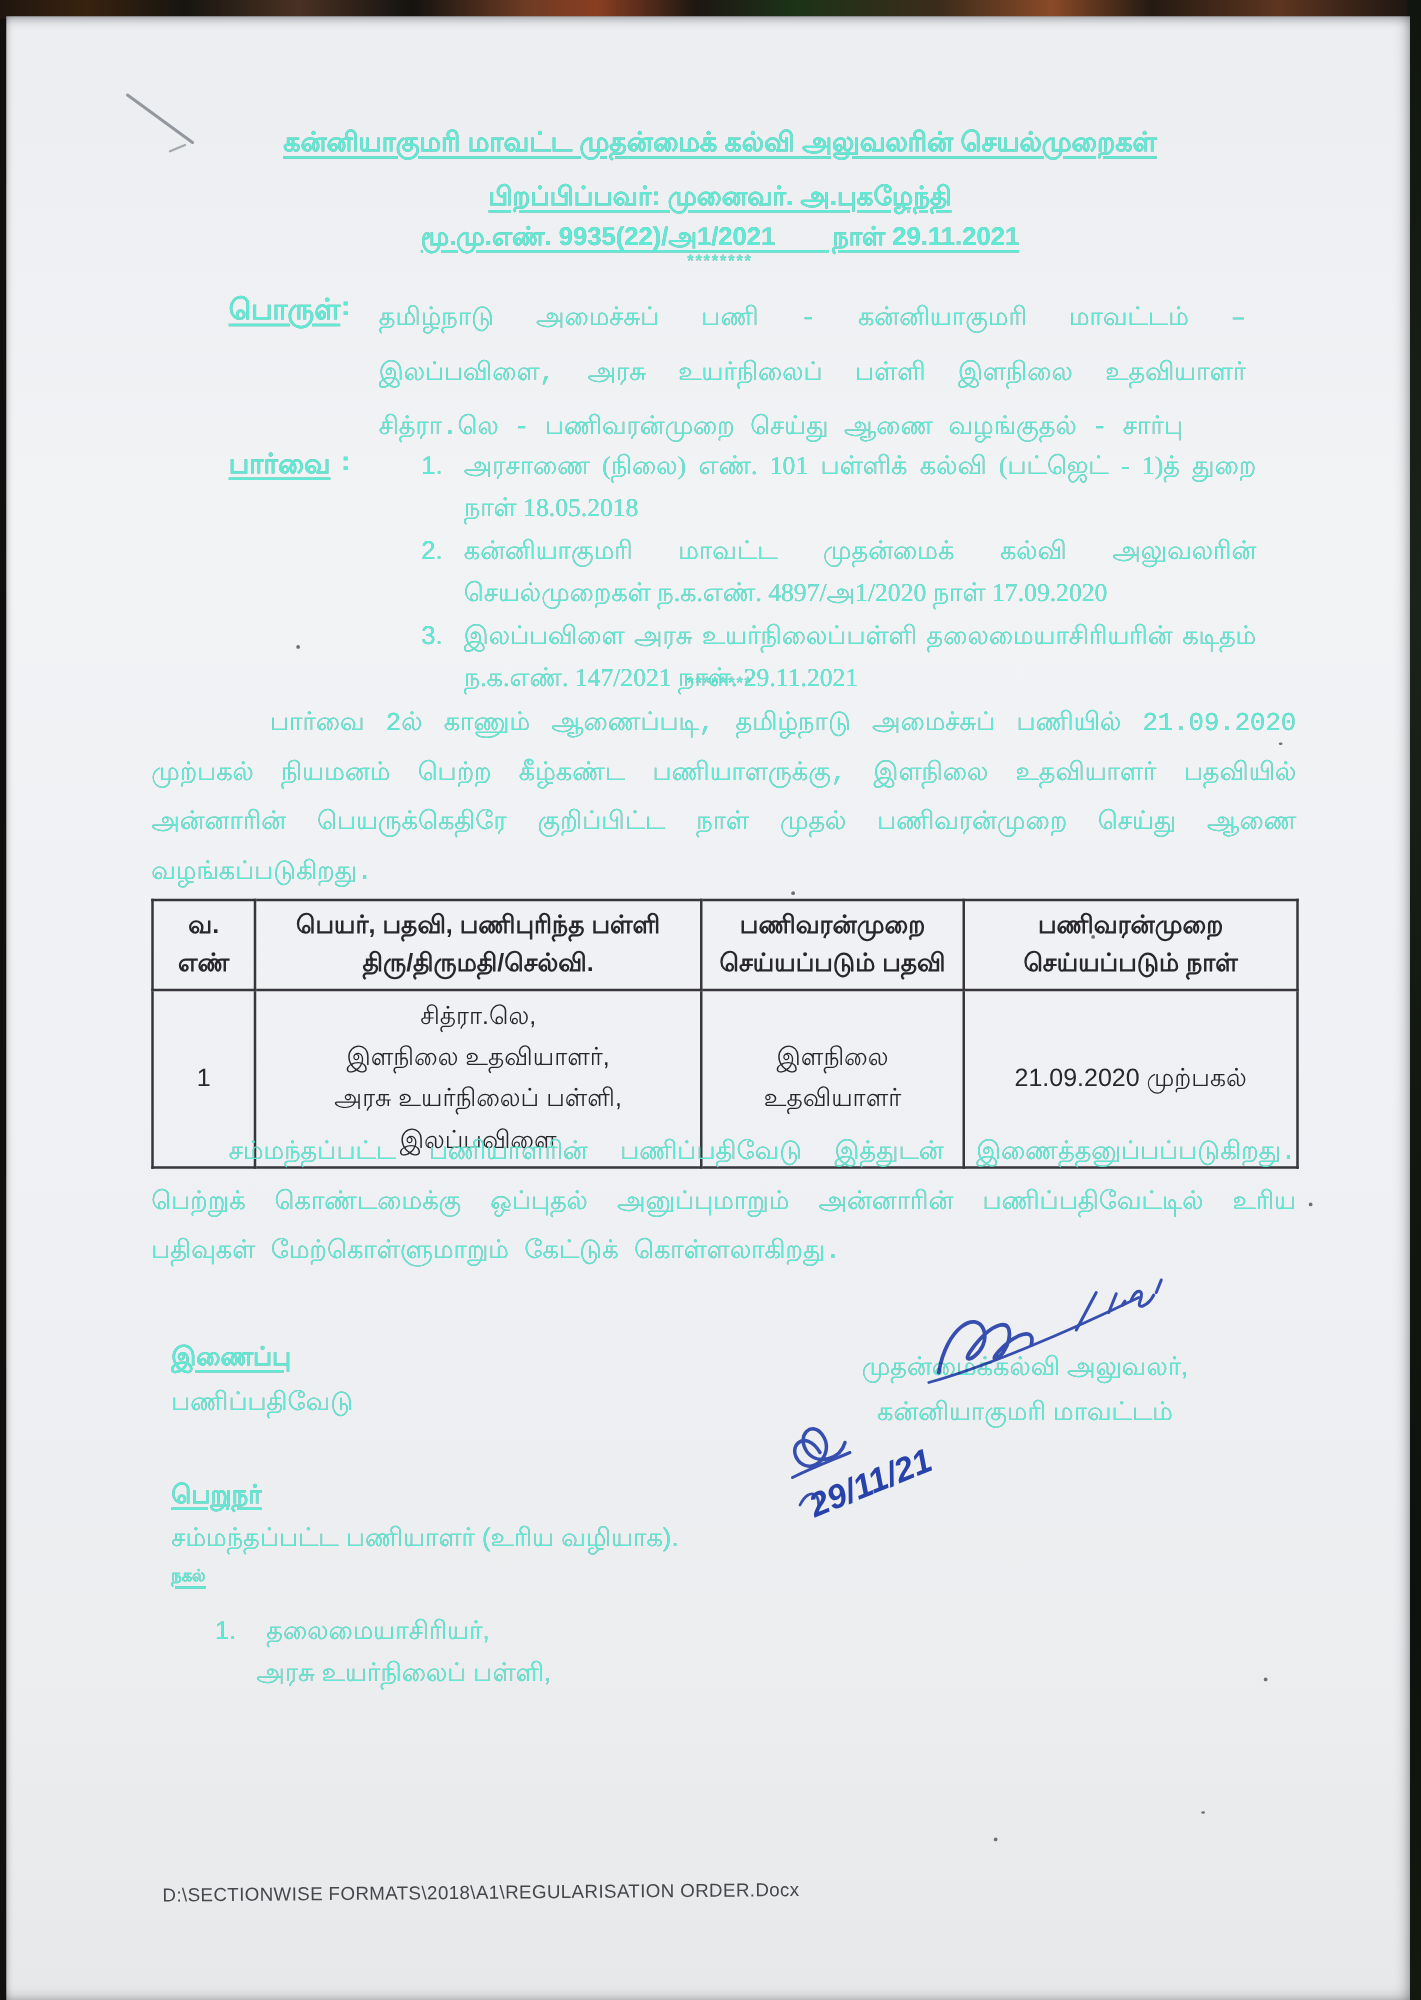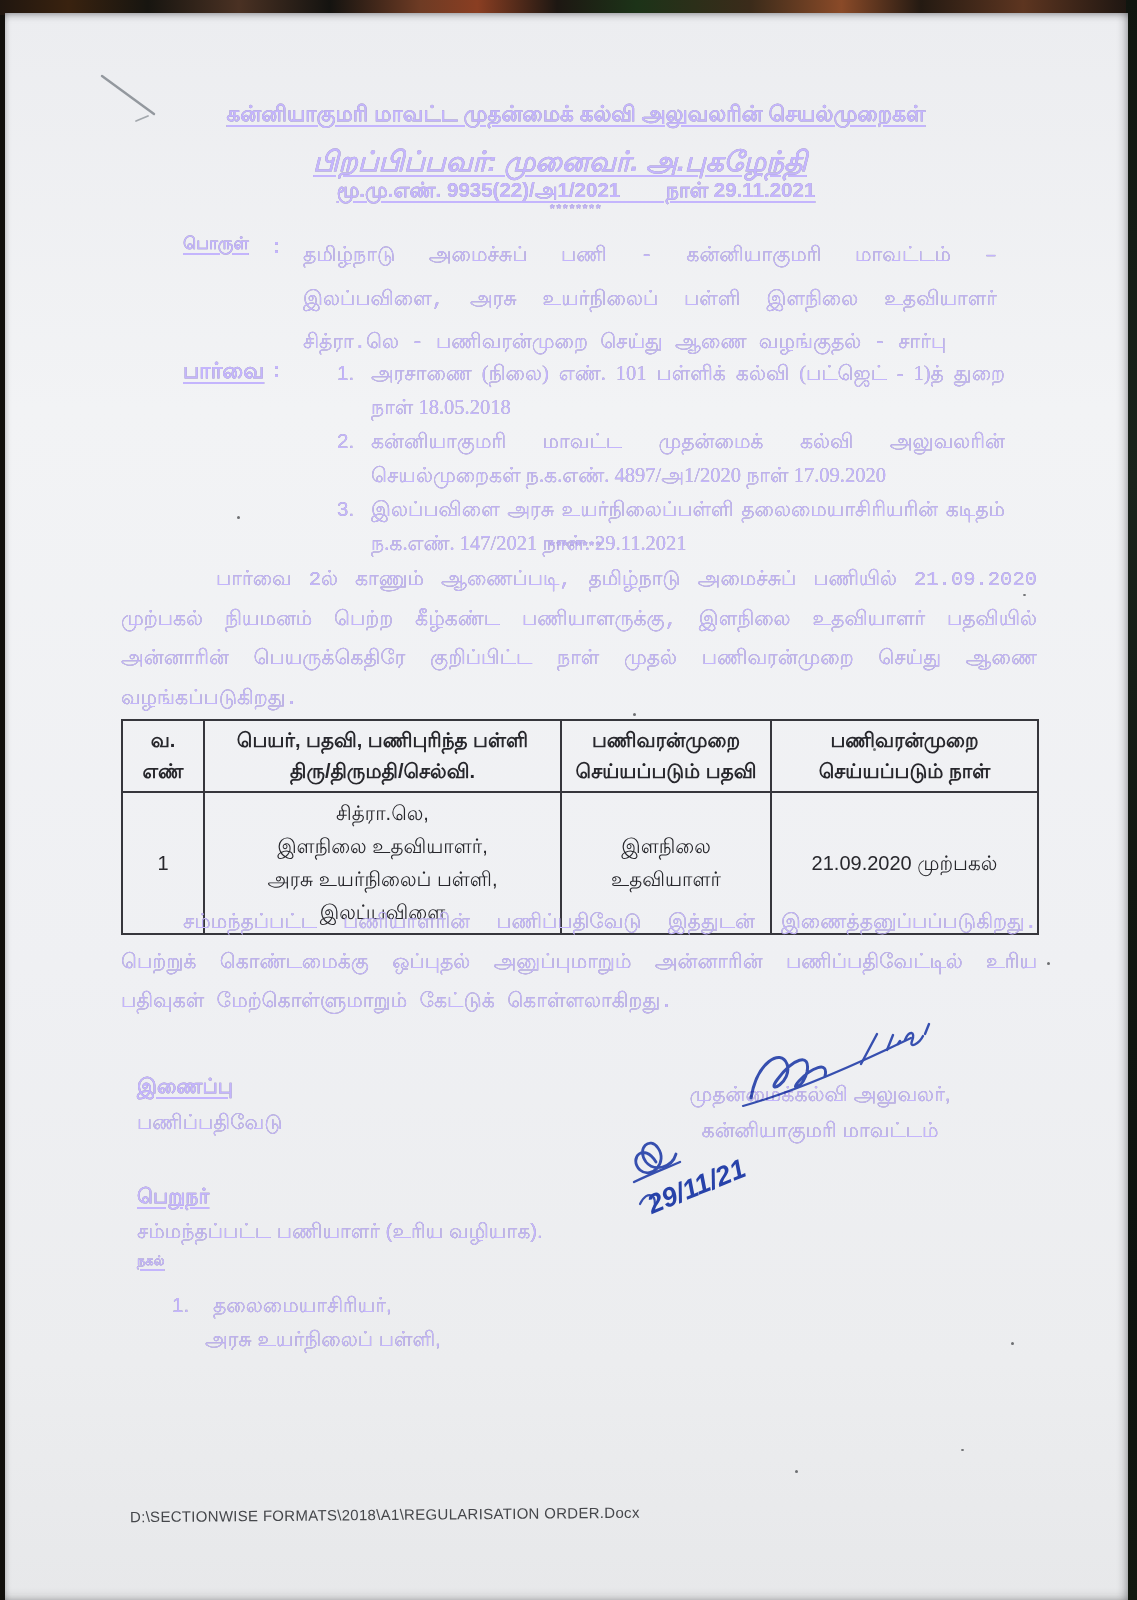--- a/index.html
+++ b/index.html
@@ -19,21 +19,21 @@
   .right-band{
     right:0;top:0;width:11px;height:1600px;
     background:linear-gradient(180deg,#10150f 0%,#1a231b 30%,#121711 55%,#0d120e 80%,#131810 100%);
   }
   .paper{
     left:5px;top:13px;width:1123px;height:1587px;
     background:linear-gradient(180deg,#ecedf0 0%,#f2f3f5 25%,#eff0f3 60%,#ecedef 85%,#e7e8ea 100%);
     box-shadow:inset -7px 0 10px -5px rgba(20,20,25,.35), inset 0 7px 9px -6px rgba(20,20,25,.4),
                inset 4px 0 6px -4px rgba(20,20,25,.25), inset 0 -8px 12px -8px rgba(20,20,25,.28);
   }
-  .tamil{color:#c4b5fd; -webkit-font-smoothing:antialiased; text-shadow:0 0 .5px rgba(25,25,30,.45);}
+  .tamil{color:#5eead4; -webkit-font-smoothing:antialiased; text-shadow:0 0 .5px rgba(25,25,30,.45);}
   .b{font-weight:bold;}
   .ul{text-decoration:underline;text-underline-offset:4px;text-decoration-thickness:1.8px;}
   .just{text-align:justify;font-family:Liberation Mono, monospace;}
   .center{text-align:center;}
   .pre{white-space:pre;}
   .fs-body{font-size:20.5px;}
   .doc-table{border-collapse:collapse;table-layout:fixed;width:916px;background:transparent;}
   .doc-table td{border:2.2px solid #36363c;vertical-align:middle;padding:4px 6px;}
   .hdr-line{line-height:31px;text-align:center;font-weight:bold;font-size:20px;color:#27272c;}
   .cell-line{line-height:33px;text-align:center;font-size:20px;color:#27272c;}
@@ -50,25 +50,25 @@
 <div class="abs top-band"></div>
 <div class="abs right-band"></div>
 <div class="abs paper"></div>
 
 <svg class="abs" style="left:92px;top:68px;" width="90" height="70" viewBox="0 0 90 70">
   <path d="M10,8 L62,46" stroke="#93989e" stroke-width="2.4" fill="none" stroke-linecap="round"></path>
   <path d="M56,48 l-12,5" stroke="#a3a8ad" stroke-width="1.8" fill="none" stroke-linecap="round"></path>
 </svg>
 
 <div class="abs tamil b ul center" style="left:120px;top:102px;width:912px;font-size:21.5px;">கன்னியாகுமரி மாவட்ட முதன்மைக் கல்வி அலுவலரின் செயல்முறைகள்</div>
-<div class="abs tamil b ul center" style="left:104px;top:146px;width:912px;font-size:28px;font-style:italic;">பிறப்பிப்பவர்: முனைவர். அ.புகழேந்தி</div>
+<div class="abs tamil b ul center" style="left:120px;top:146px;width:912px;font-size:21px;">பிறப்பிப்பவர்: முனைவர். அ.புகழேந்தி</div>
 <div class="abs tamil b ul center pre" style="left:120px;top:178px;width:912px;font-size:20.5px;">மூ.மு.எண். 9935(22)/அ1/2021        நாள் 29.11.2021</div>
 <div class="abs tamil b center" style="left:120px;top:201px;width:912px;font-size:13px;letter-spacing:1.5px;">********</div>
 
-<div class="abs tamil b ul" style="left:183px;top:234px;font-size:17px;">பொருள்</div>
+<div class="abs tamil b ul" style="left:183px;top:234px;font-size:23px;">பொருள்</div>
 <div class="abs tamil b" style="left:273px;top:234px;font-size:21px;">:</div>
 <div class="abs tamil just fs-body" style="left:303px;top:234px;width:694px;line-height:43.5px;">தமிழ்நாடு அமைச்சுப் பணி - கன்னியாகுமரி மாவட்டம் – இலப்பவிளை, அரசு உயர்நிலைப் பள்ளி இளநிலை உதவியாளர் சித்ரா.லெ - பணிவரன்முறை செய்து ஆணை வழங்குதல் - சார்பு</div>
 
 <div class="abs tamil b ul" style="left:183px;top:358px;font-size:22px;">பார்வை</div>
 <div class="abs tamil b" style="left:273px;top:358px;font-size:21px;">:</div>
 <div class="abs tamil" style="left:337px;top:356px;width:668px;">
   <div class="refitem">
     <span class="refnum">1.</span>
     <span class="reftext">அரசாணை (நிலை) எண். 101 பள்ளிக் கல்வி (பட்ஜெட் - 1)த் துறை நாள் 18.05.2018</span>
   </div>

